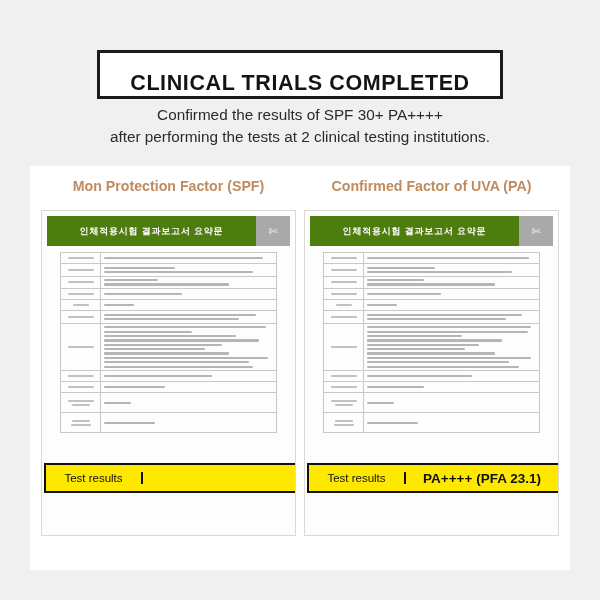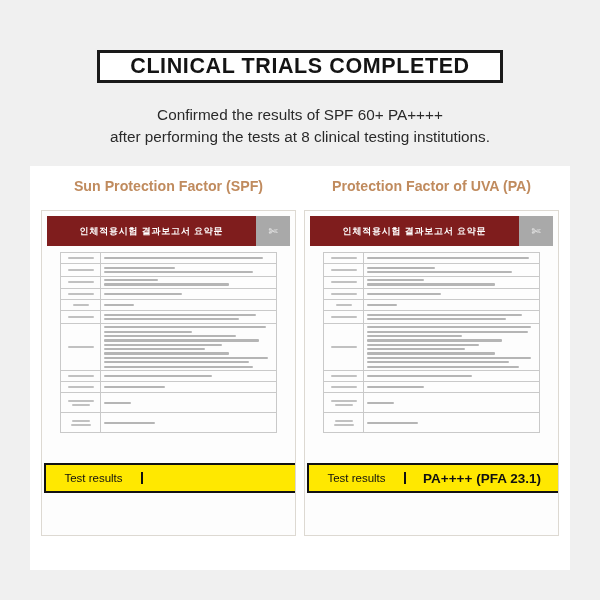--- a/index.html
+++ b/index.html
@@ -15,25 +15,25 @@
     font-family: "Liberation Sans", sans-serif;
     position: relative;
   }
 
   
   .title-box {
     position: absolute;
     left: 97px;
     top: 50px;
     width: 406px;
-    height: 33px;
+    height: 49px;
     background: #ffffff;
     border: 3px solid #1a1a1a;
     display: flex;
-    align-items: center;
+    align-items: flex-end;
     justify-content: center;
   }
   .title-text {
     font-size: 21.5px;
     font-weight: bold;
     letter-spacing: 0.6px;
     color: #141414;
     white-space: nowrap;
   }
 
@@ -103,21 +103,21 @@
   .doc-header {
     position: absolute;
     left: 5px;
     top: 5px;
     right: 5px;
     height: 30px;
     display: flex;
   }
   .doc-header-main {
     flex: 1;
-    background: #7f1d1d;
+    background: #4d7c0f;
     display: flex;
     align-items: center;
     justify-content: center;
   }
   .doc-header-title {
     color: #ffffff;
     font-size: 9px;
     font-weight: bold;
     letter-spacing: 0.8px;
     white-space: nowrap;
@@ -219,29 +219,29 @@
   }
 </style>
 </head>
 <body>
 
 <div class="title-box">
   <span class="title-text">CLINICAL TRIALS COMPLETED</span>
 </div>
 
 <div class="subtitle">
-  <span class="subtitle-line">Confirmed the results of SPF 60+ PA++++</span>
-  <span class="subtitle-line">after performing the tests at 8 clinical testing institutions.</span>
+  <span class="subtitle-line">Confirmed the results of SPF 30+ PA++++</span>
+  <span class="subtitle-line">after performing the tests at 2 clinical testing institutions.</span>
 </div>
 
 <div class="card">
   <div class="panels">
 
     <div class="panel panel-left">
-      <div class="panel-heading">Sun Protection Factor (SPF)</div>
+      <div class="panel-heading">Mon Protection Factor (SPF)</div>
 
       <div class="doc">
         <div class="doc-header">
           <div class="doc-header-main">
             <span class="doc-header-title">인체적용시험 결과보고서 요약문</span>
           </div>
           <div class="doc-header-mark">✄</div>
         </div>
 
         <div class="doc-table">
@@ -349,21 +349,21 @@
           </div>
         </div>
 
         <div class="result-bar">
           <div class="result-label">Test results</div>
         </div>
       </div>
     </div>
 
     <div class="panel panel-right">
-      <div class="panel-heading">Protection Factor of UVA (PA)</div>
+      <div class="panel-heading">Confirmed Factor of UVA (PA)</div>
 
       <div class="doc">
         <div class="doc-header">
           <div class="doc-header-main">
             <span class="doc-header-title">인체적용시험 결과보고서 요약문</span>
           </div>
           <div class="doc-header-mark">✄</div>
         </div>
 
         <div class="doc-table">

